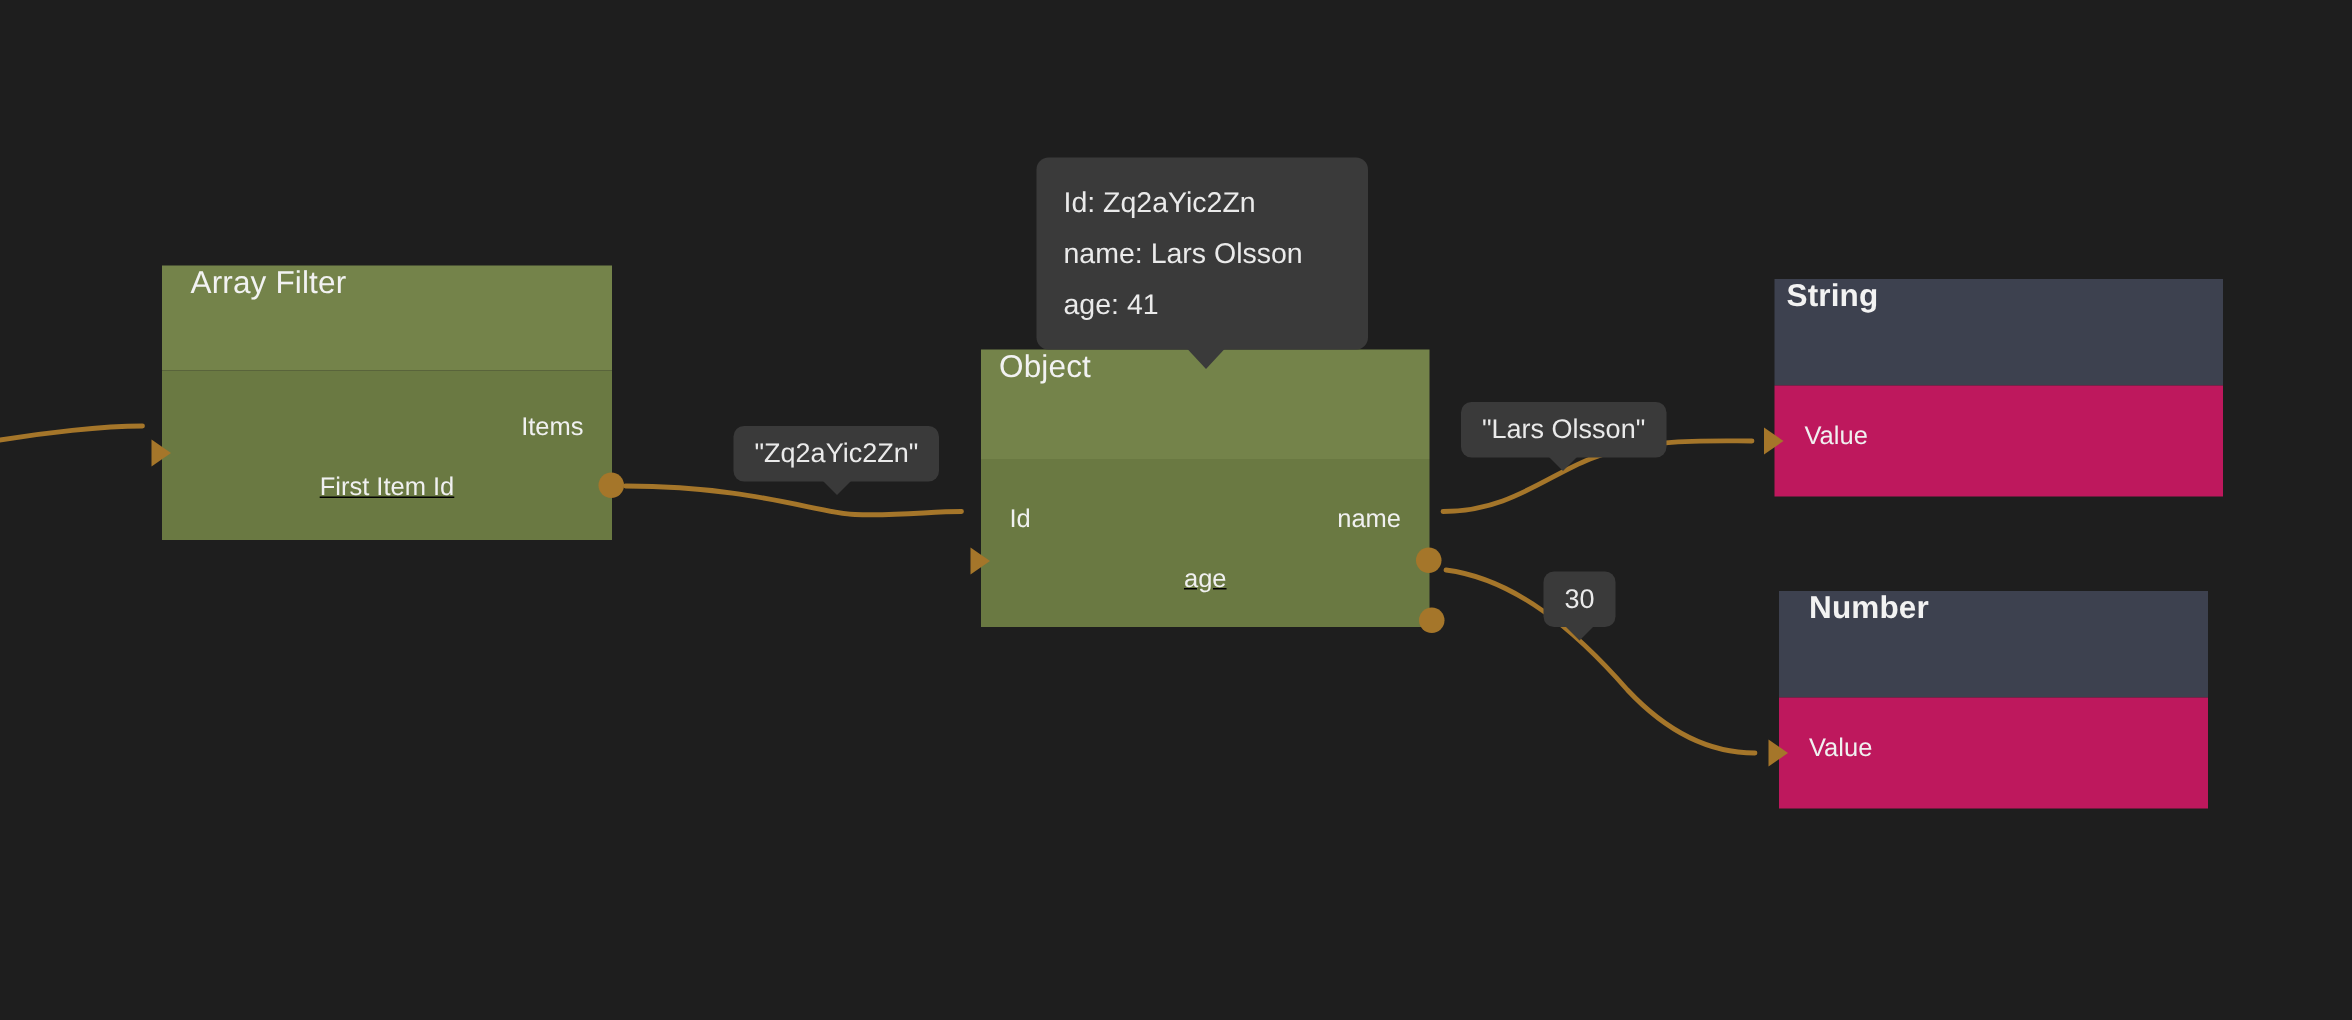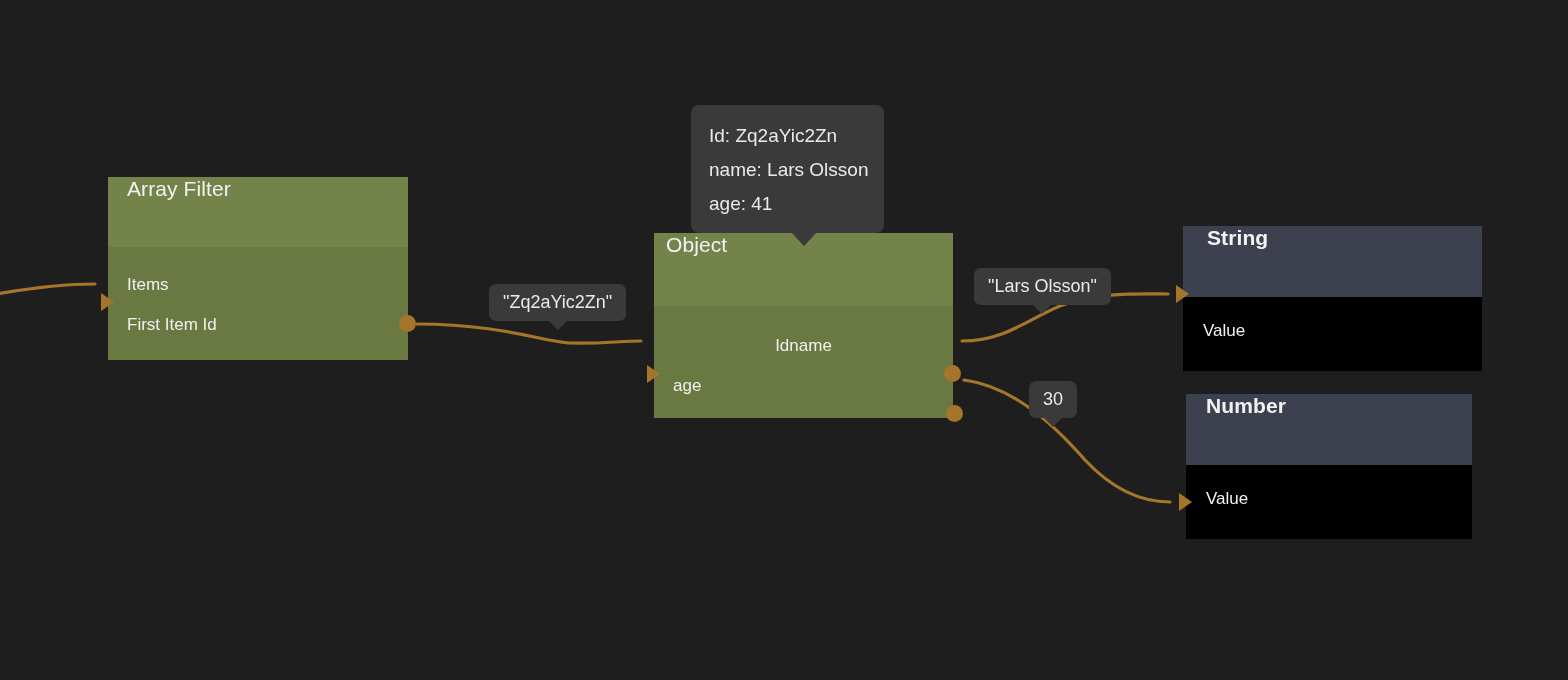--- a/index.html
+++ b/index.html
@@ -44,32 +44,32 @@
   .node-body {
     position: relative;
     box-sizing: border-box;
   }
   .port-row {
     position: relative;
     display: flex;
     align-items: center;
     height: 40px;
   }
-  .port-row.out { justify-content: flex-start; }
+  .port-row.out { justify-content: center; text-decoration: underline; }
   .port-label {
     color: #f0f0f0;
     font-size: 17px;
     white-space: nowrap;
   }
   
   .node.green .node-header { background: #74834a; }
   .node.green .node-body   { background: #6a7942; }
   
   .node.slate .node-header { background: #3d414f; }
-  .node.slate .node-body   { background: #000000; }
+  .node.slate .node-body   { background: #be185d; }
 
   
   .port {
     position: absolute;
     z-index: 3;
   }
   .port-in {
     width: 0; height: 0;
     border-top: 9px solid transparent;
     border-bottom: 9px solid transparent;
@@ -142,53 +142,53 @@
     <path d="M 962,341 C 1005,341 1030,318 1060,306 C 1095,292 1140,294 1168,294" stroke="#a5762a" stroke-width="3.2" fill="none" stroke-linecap="round"></path>
 
     <path d="M 964,380 C 1010,386 1050,420 1085,460 C 1115,492 1145,502 1170,502" stroke="#a5762a" stroke-width="3.2" fill="none" stroke-linecap="round"></path>
   </svg>
 
   <div class="node green" style="left:108px; top:177px; width:300px; height:183px;">
     <div class="node-header" style="height:70px; padding-left:19px;">
       <span class="node-title">Array Filter</span>
     </div>
     <div class="node-body" style="height:113px; padding:18px 19px 0 19px;">
-      <div class="port-row in" style="height:40px;">
+      <div class="port-row in" style="height:40px;justify-content:flex-end;">
         <span class="port-label">Items</span>
       </div>
       <div class="port-row out" style="height:40px;">
         <span class="port-label">First Item Id</span>
       </div>
     </div>
 
     <span class="port port-in" style="left:-7px; top:116px;"></span>
     <span class="port port-out" style="left:291px; top:138px;"></span>
   </div>
 
   <div class="node green" style="left:654px; top:233px; width:299px; height:185px;">
     <div class="node-header" style="height:73px; padding-left:12px;">
       <span class="node-title">Object</span>
     </div>
     <div class="node-body" style="height:112px; padding:20px 19px 0 19px;">
-      <div class="port-row" style="height:40px; justify-content:center;">
+      <div class="port-row" style="height:40px; justify-content:space-between;">
         <span class="port-label">Id</span>
         <span class="port-label">name</span>
       </div>
       <div class="port-row out" style="height:40px;">
         <span class="port-label">age</span>
       </div>
     </div>
 
     <span class="port port-in" style="left:-7px; top:132px;"></span>
     <span class="port port-out" style="left:290px; top:132px;"></span>
     <span class="port port-out" style="left:292px; top:172px;"></span>
   </div>
 
   <div class="node slate" style="left:1183px; top:186px; width:299px; height:145px;">
-    <div class="node-header" style="height:71px; padding-left:24px;margin-top:40px;">
+    <div class="node-header" style="height:71px; padding-left:8px;">
       <span class="node-title" style="font-weight:bold;">String</span>
     </div>
     <div class="node-body" style="height:74px; padding:14px 20px 0 20px;">
       <div class="port-row in" style="height:40px;">
         <span class="port-label">Value</span>
       </div>
     </div>
     <span class="port port-in" style="left:-7px; top:99px;"></span>
   </div>
 
@@ -197,21 +197,21 @@
       <span class="node-title" style="font-weight:bold;">Number</span>
     </div>
     <div class="node-body" style="height:74px; padding:14px 20px 0 20px;">
       <div class="port-row in" style="height:40px;">
         <span class="port-label">Value</span>
       </div>
     </div>
     <span class="port port-in" style="left:-7px; top:99px;"></span>
   </div>
 
-  <div class="tooltip" style="left:691px; top:105px; width:193px;">
+  <div class="tooltip" style="left:691px; top:105px; width:221px;">
     <div class="tip-line">Id: Zq2aYic2Zn</div>
     <div class="tip-line">name: Lars Olsson</div>
     <div class="tip-line">age: 41</div>
     <span class="tail" style="left:100px;"></span>
   </div>
 
   <div class="bubble" style="left:489px; top:284px;">
     <span>"Zq2aYic2Zn"</span>
     <span class="tail"></span>
   </div>

